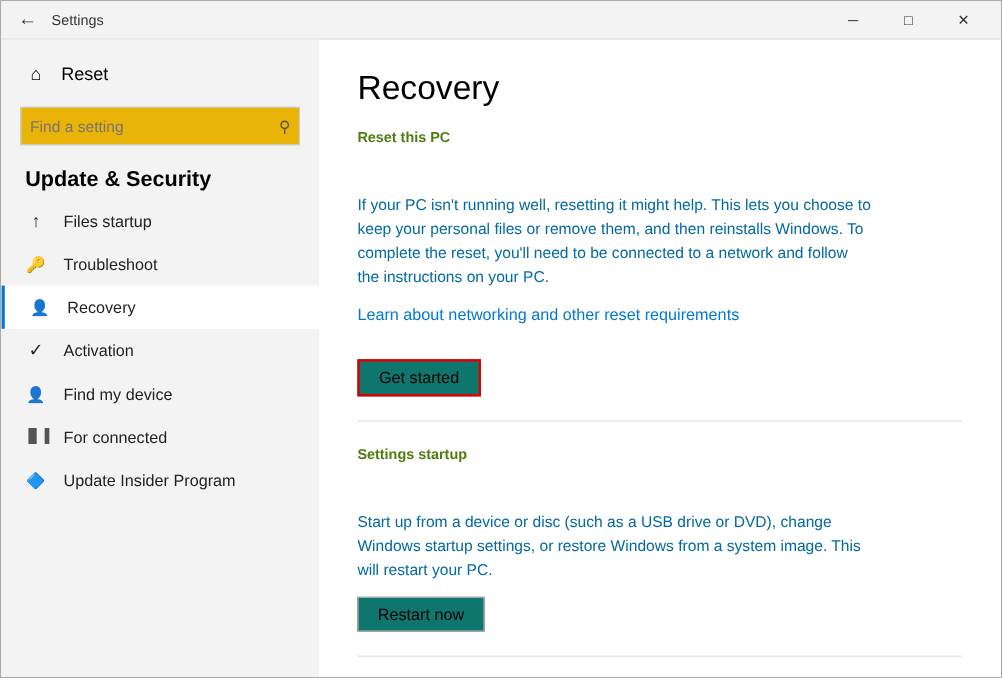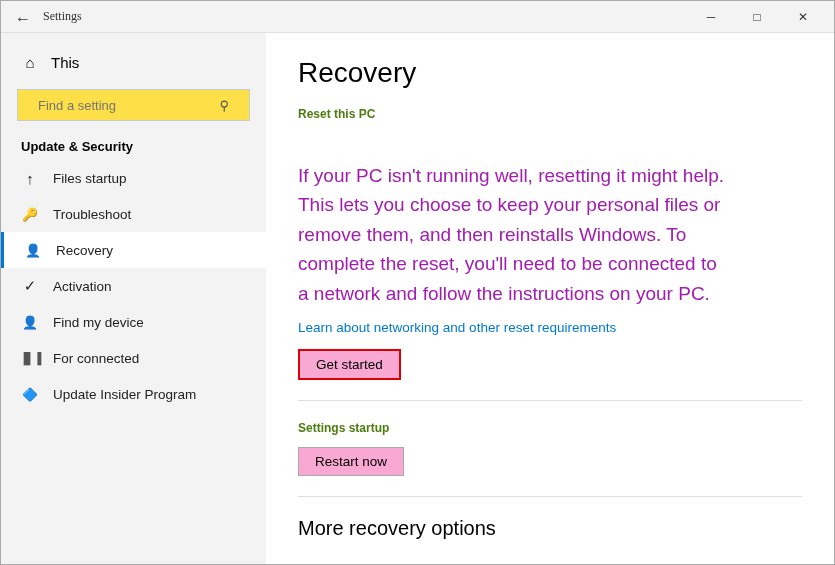--- a/index.html
+++ b/index.html
@@ -33,21 +33,20 @@
       justify-content: center;
       cursor: pointer;
       color: #333;
       font-size: 16px;
     }
     .titlebar-title {
       font-size: 12px;
       color: #333;
       margin-left: 6px;
       flex: 1;
-      font-family: Liberation Serif, serif;
     }
     .titlebar-controls {
       display: flex;
       gap: 0;
     }
     .titlebar-btn {
       width: 46px;
       height: 32px;
       display: flex;
       align-items: center;
@@ -80,40 +79,40 @@
       cursor: pointer;
       gap: 12px;
       font-size: 15px;
     }
 
     .search-box {
       margin: 8px 16px;
       display: flex;
       align-items: center;
       border: 1px solid #ccc;
-      background: #fde047;
+      background: #eab308;
       height: 32px;
-      padding: 0 20px;
+      padding: 0 7px;
     }
     .search-box input {
       border: none;
       outline: none;
       flex: 1;
       font-size: 13px;
       background: transparent;
       color: #333;
     }
     .search-box .search-icon-btn {
       color: #555;
       font-size: 13px;
     }
 
     .sidebar-section-title {
       font-weight: 700;
-      font-size: 13px;
+      font-size: 18px;
       padding: 10px 20px 6px;
       color: #000;
     }
 
     .sidebar-item {
       display: flex;
       align-items: center;
       padding: 9px 20px;
       cursor: pointer;
       gap: 14px;
@@ -153,44 +152,44 @@
     }
 
     .section-title {
       font-size: 12px;
       font-weight: 700;
       color: #4d7c0f;
       margin-bottom: 12px;
     }
 
     .description {
-      font-size: 19px;
-      color: #a21caf;
+      font-size: 13px;
+      color: #0369a1;
       line-height: 1.55;
       margin-bottom: 12px;
       max-width: 430px;
       margin-top: 40px;
     }
 
     .link {
       color: #0078d4;
       font-size: 13.5px;
       text-decoration: none;
       cursor: pointer;
       display: block;
-      margin-bottom: 14px;
+      margin-bottom: 30px;
     }
 
     .btn {
       display: inline-flex;
       align-items: center;
       justify-content: center;
       padding: 6px 16px;
       font-size: 13.5px;
-      background: #f9a8d4;
+      background: #0f766e;
       border: 1px solid #aaa;
       cursor: pointer;
       color: #000;
       min-width: 90px;
     }
     .btn.outlined {
       border: 2px solid #d00;
     }
 
     .divider {
@@ -218,21 +217,21 @@
     <div class="titlebar-btn close">✕</div>
   </div>
 </div>
 
 <div class="main">
 
   <div class="sidebar">
 
     <div class="sidebar-home">
       <span class="icon-shape">⌂</span>
-      <span>This</span>
+      <span>Reset</span>
     </div>
 
     <div class="search-box">
       <input type="text" placeholder="Find a setting" style="">
       <span class="search-icon-btn">⚲</span>
     </div>
 
     <div class="sidebar-section-title">Update &amp; Security</div>
 
     <div class="sidebar-item">
@@ -279,20 +278,21 @@
     
     <h2 class="section-title">Reset this PC</h2>
     <p class="description">If your PC isn't running well, resetting it might help. This lets you choose to keep your personal files or remove them, and then reinstalls Windows. To complete the reset, you'll need to be connected to a network and follow the instructions on your PC.</p>
     <a class="link">Learn about networking and other reset requirements</a>
     <button class="btn outlined">Get started</button>
 
     <hr class="divider">
 
     
     <h2 class="section-title">Settings startup</h2>
+    <p class="description">Start up from a device or disc (such as a USB drive or DVD), change Windows startup settings, or restore Windows from a system image. This will restart your PC.</p>
     <button class="btn">Restart now</button>
 
     <hr class="divider">
 
     
     <h2 class="more-recovery">More recovery options</h2>
 
   </div>
 </div>
 

